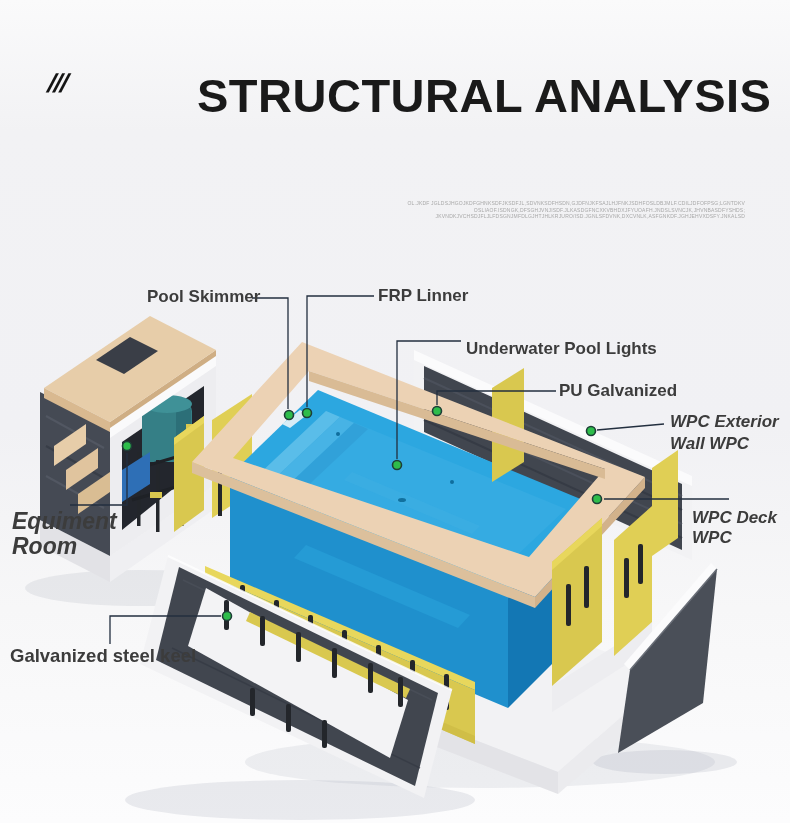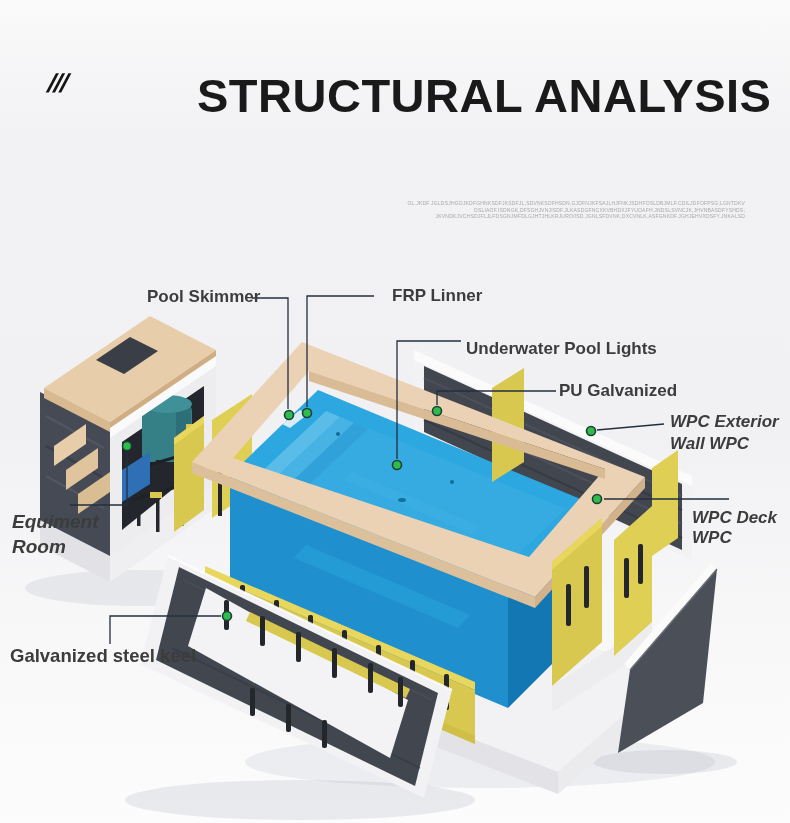--- a/index.html
+++ b/index.html
@@ -15,26 +15,26 @@
     color:var(--title_text,#1a1a1a);white-space:nowrap;}
   .subtitle{position:absolute;right:45px;top:124px;text-align:right;
     font-size:26px;line-height:35px;font-weight:400;color:var(--subtitle_text,#3b3b3b);}
   .fineprint{position:absolute;right:45px;top:200px;text-align:right;
     font-size:5px;line-height:6.5px;letter-spacing:.2px;color:#a8a8a8;}
   
   .lbl{position:absolute;font-weight:700;font-size:17px;line-height:21px;
     color:var(--label_text,#3c3c3c);white-space:nowrap;}
   .lbl.wrap{white-space:normal;font-style:italic;}
   #lbl-pool-skimmer{left:130px;top:286px;margin-left:17px;}
-  #lbl-frp-linner{left:392px;top:285px;}
+  #lbl-frp-linner{left:378px;top:285px;}
   #lbl-underwater-pool-lights{left:466px;top:330px;margin-top:8px;}
   #lbl-pu-instulation{left:559px;top:380px;}
   #lbl-wpc-exterior-wall{left:670px;top:411px;width:118px;line-height:22px;}
   #lbl-wpc-deck{left:692px;top:508px;width:96px;line-height:20px;}
-  #lbl-equiment-room{left:12px;top:509px;width:100px;font-size:19px;line-height:25px;}
+  #lbl-equiment-room{left:12px;top:509px;width:100px;font-size:23px;line-height:25px;}
   #lbl-galvanized-steel-keel{left:10px;top:645px;font-size:18.5px;}
   
   #scene{position:absolute;left:0;top:0;}
   .callout-line{fill:none;stroke:var(--callout_line,#232f3f);stroke-width:1.3;}
   .callout-dot{fill:var(--marker_green,#2ebd4b);stroke:var(--marker_ring,#1e3f37);stroke-width:1.6;}
   .c-pool{fill:var(--pool_blue,#2ca7e0);}      .c-pool-mid{fill:var(--pool_blue_mid,#1f90cd);}
   .c-pool-dark{fill:var(--pool_blue_dark,#1377b4);}
   .c-yel{fill:var(--insulation_yellow,#d9c84f);} .c-yel-lt{fill:var(--insulation_yellow_light,#e8d75c);}
   .c-tan{fill:var(--deck_tan,#ecd2b4);}         .c-tan-dk{fill:var(--deck_tan_dark,#d9bb95);}
   .c-wpc{fill:var(--wpc_dark,#41464f);}         .c-white{fill:var(--frame_white,#f2f2f4);}

